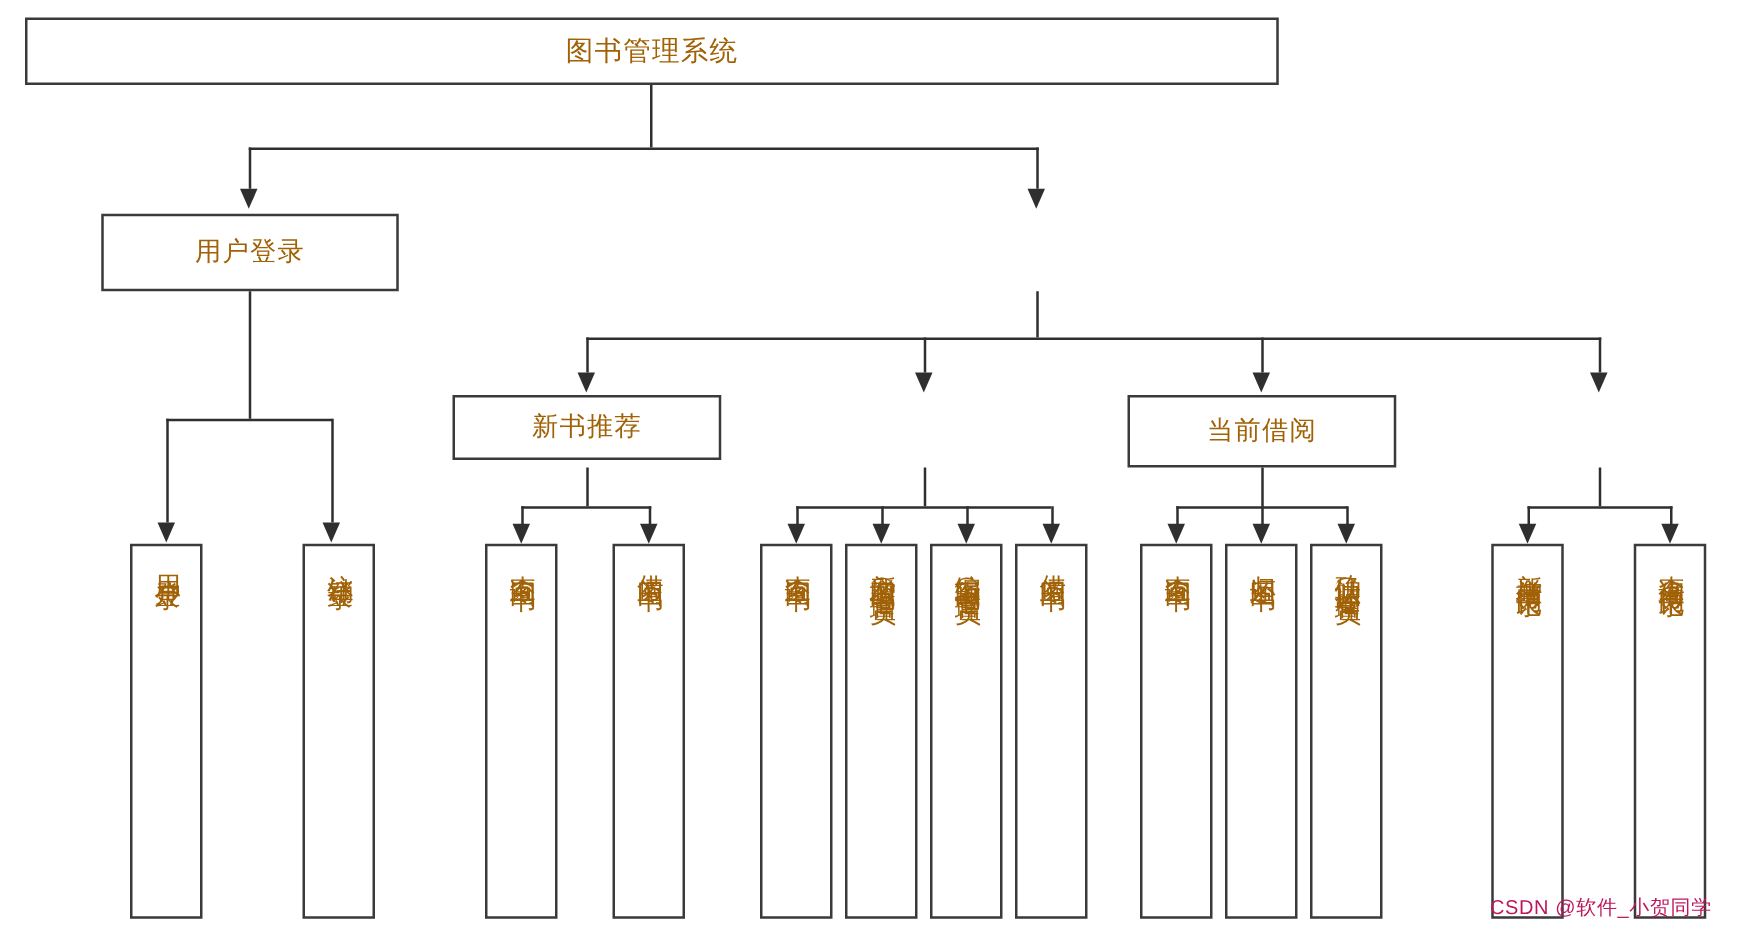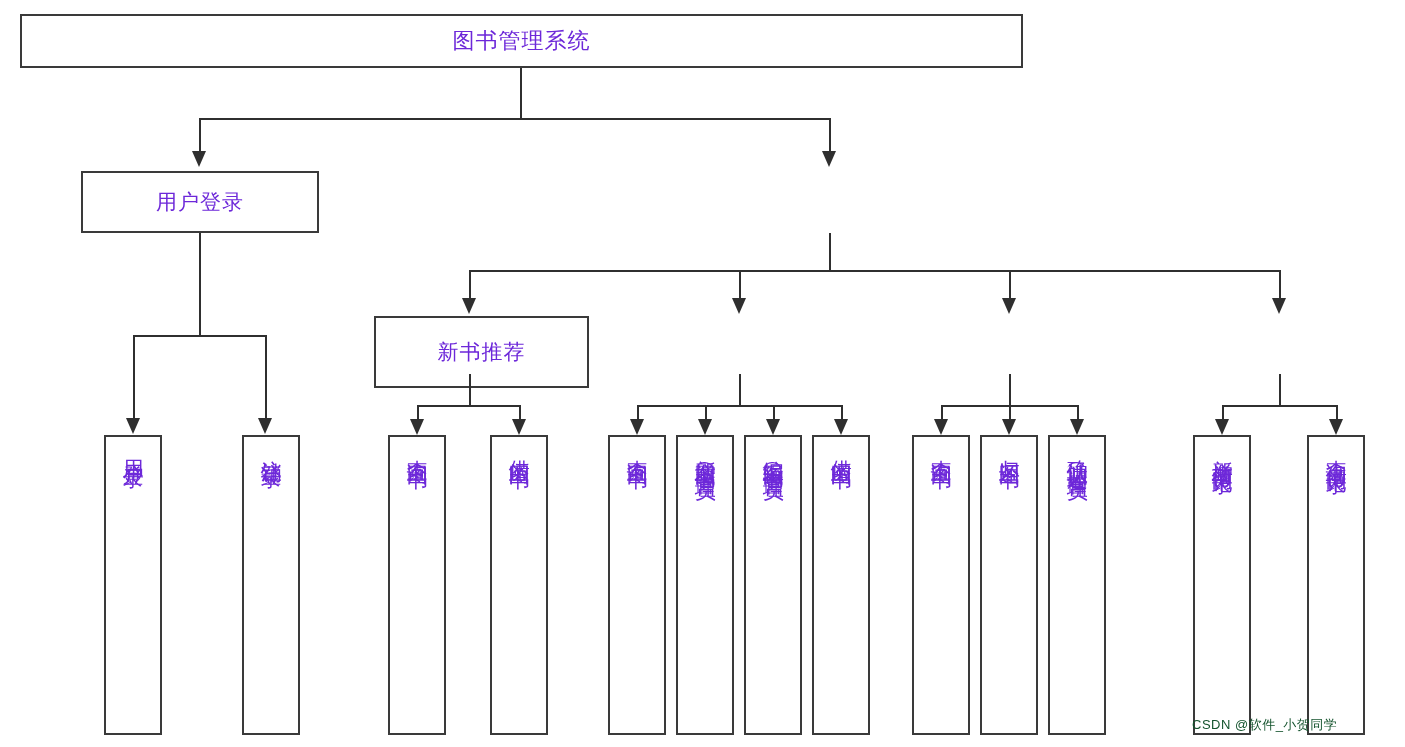--- a/index.html
+++ b/index.html
@@ -23,21 +23,21 @@
     border:2px solid #3a3a3a;
     display:flex;
     align-items:center;
     justify-content:center;
     text-align:center;
   }
   .node .label{
     font-size:21px;
     line-height:1.15;
     letter-spacing:1px;
-    color:#6d28d9;
+    color:#a16207;
     white-space:nowrap;
   }
   
   .node.root .label{font-size:22px;}
 
   
   .node.leaf{
     align-items:flex-start;
     justify-content:center;
     padding-top:6px;
@@ -60,22 +60,22 @@
     position:absolute;
     width:0;height:0;
     border-left:7px solid transparent;
     border-right:7px solid transparent;
     border-top:16px solid #2f2f2f;
   }
 
   
   #watermark{
     position:absolute;
-    font-size:13px;
-    color:#14532d;
+    font-size:16px;
+    color:#be185d;
     letter-spacing:0.5px;
     white-space:nowrap;
     pointer-events:none;
   }
 </style>
 </head>
 <body>
 
 <div id="canvas">
 
@@ -108,22 +108,25 @@
   <div class="ln h" style="left:469px;top:270px;width:812px;"></div>
   <div class="ln v" style="left:469px;top:270px;height:28px;"></div>
   <div class="arrow" style="left:462px;top:298px;"></div>
   <div class="ln v" style="left:739px;top:270px;height:28px;"></div>
   <div class="arrow" style="left:732px;top:298px;"></div>
   <div class="ln v" style="left:1009px;top:270px;height:28px;"></div>
   <div class="arrow" style="left:1002px;top:298px;"></div>
   <div class="ln v" style="left:1279px;top:270px;height:28px;"></div>
   <div class="arrow" style="left:1272px;top:298px;"></div>
 
-  <div class="node" style="left:362px;top:316px;width:215px;height:72px;margin-left:12px;">
+  <div class="node" style="left:362px;top:316px;width:215px;height:52px;">
     <span class="label">新书推荐</span>
+  </div>
+  <div class="node" style="left:902px;top:316px;width:215px;height:58px;">
+    <span class="label">当前借阅</span>
   </div>
 
   <div class="ln v" style="left:469px;top:374px;height:31px;"></div>
   <div class="ln h" style="left:417px;top:405px;width:104px;"></div>
   <div class="ln v" style="left:417px;top:405px;height:16px;"></div>
   <div class="arrow" style="left:410px;top:419px;"></div>
   <div class="ln v" style="left:519px;top:405px;height:16px;"></div>
   <div class="arrow" style="left:512px;top:419px;"></div>
 
   <div class="ln v" style="left:739px;top:374px;height:31px;"></div>

